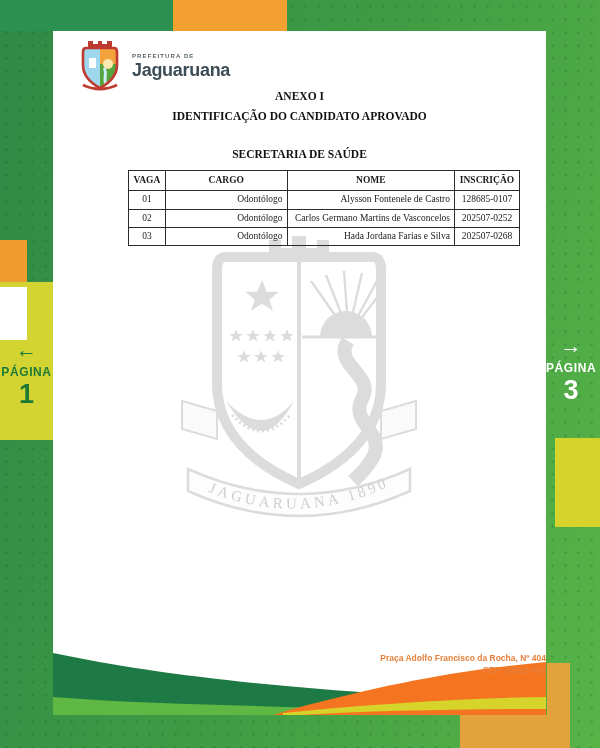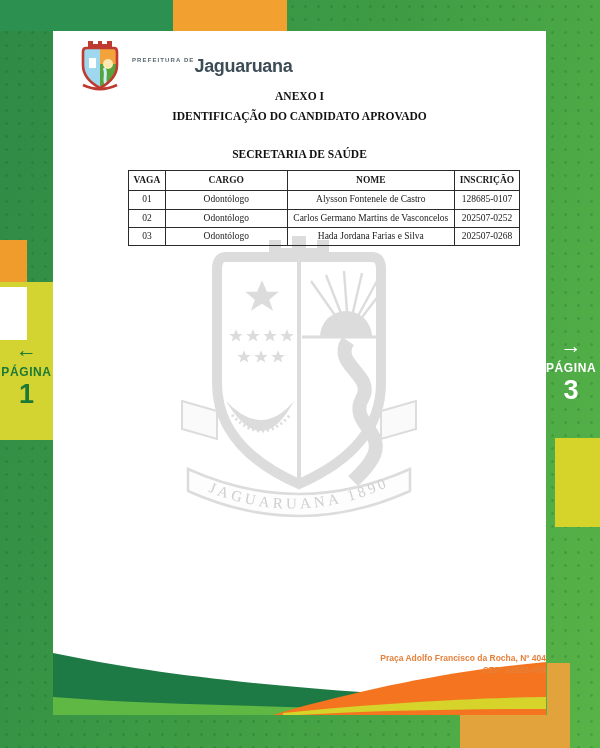--- a/index.html
+++ b/index.html
@@ -28,37 +28,37 @@
   #pager-next{left:546px;top:336px;color:#ffffff;width:50px;}
   .pager .arrow{font-size:21px;font-weight:bold;line-height:20px;}
   .pager .plabel{font-size:12px;font-weight:bold;letter-spacing:.6px;margin-top:5px;}
   .pager .pnum{font-size:27px;font-weight:bold;line-height:27px;margin-top:2px;}
 
   
   #page{left:53px;top:31px;width:493px;height:684px;background:#ffffff;overflow:hidden;}
 
   
   #logo-row{left:24px;top:7px;display:flex;align-items:center;gap:9px;}
-  #brand-text{display:flex;flex-direction:row;line-height:1;}
+  #brand-text{display:flex;flex-direction:column;line-height:1;}
   #brand-sup{font-size:6px;font-weight:bold;letter-spacing:1.1px;color:#57646c;margin-bottom:2px;}
   #brand-name{font-size:18px;font-weight:bold;color:#3d4d57;letter-spacing:-.3px;}
 
   
   .doc-title{left:0;width:100%;text-align:center;font-family:"Liberation Serif",serif;font-weight:bold;color:#111;}
   #annex-title{top:59px;font-size:11.5px;}
   #annex-subtitle{top:79px;font-size:11.5px;}
   #section-title{top:117px;font-size:11.5px;}
 
   
   #roster-table{left:75px;top:139px;width:392px;border-collapse:collapse;z-index:3;
     font-family:"Liberation Serif",serif;font-size:9.5px;color:#1a1a1a;background:transparent;padding-left:28px;}
   #roster-table th,#roster-table td{border:1px solid #2b2b2b;padding:2px 4px;vertical-align:top;line-height:1.4;background:transparent;}
   #roster-table th{font-weight:bold;text-align:center;padding:3px 4px;}
   .cell-center{text-align:center;}
-  .cell-left{text-align:center;padding-left:5px;}
+  .cell-left{text-align:right;padding-left:5px;}
 
   
   #watermark{left:121px;top:202px;width:250px;height:300px;z-index:1;}
 
   
   #footer-address{left:0;top:621px;width:100%;text-align:right;z-index:4;
     color:#e5813d;font-size:8.5px;font-weight:bold;line-height:12px;}
   #footer-waves{left:0;bottom:0;width:493px;height:62px;z-index:2;}
 </style>
 </head>

